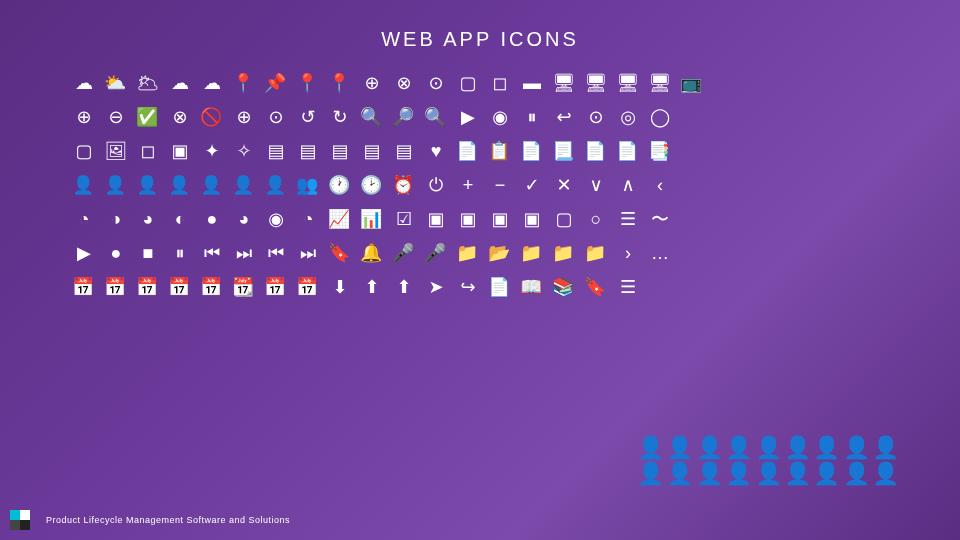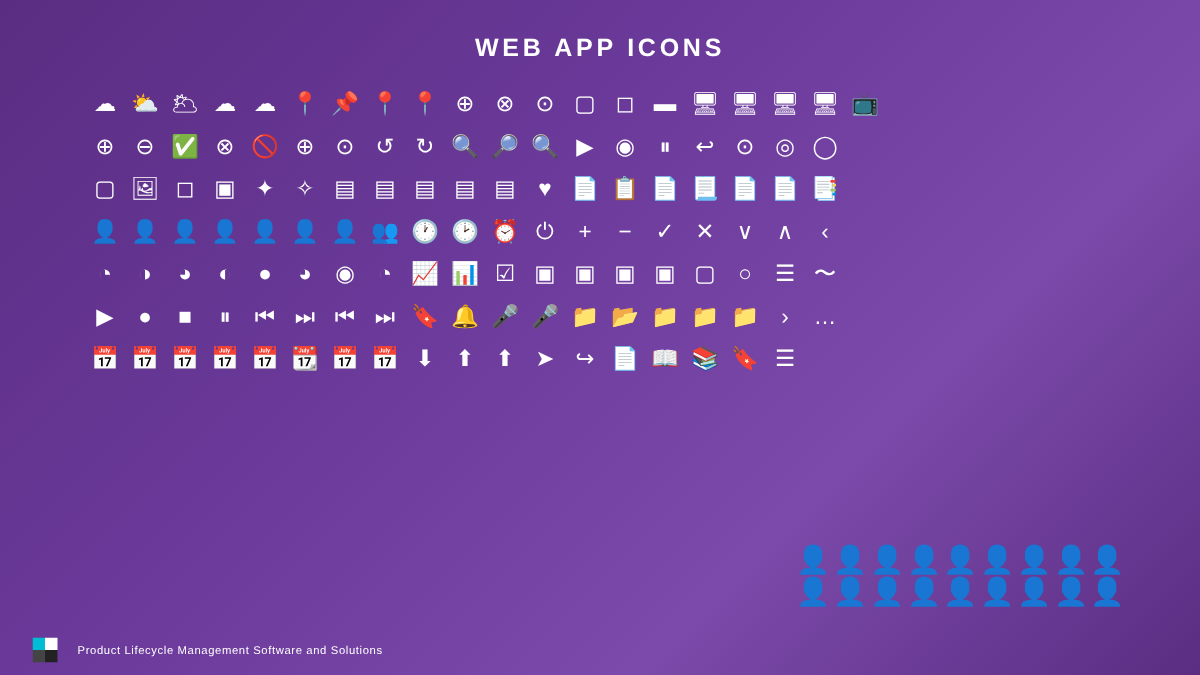--- a/index.html
+++ b/index.html
@@ -8,21 +8,21 @@
       height: 540px;
       background: linear-gradient(135deg, #5a2d82 0%, #6b3a9b 40%, #7b4aaa 70%, #5a2d82 100%);
       font-family: Arial, sans-serif;
       overflow: hidden;
       position: relative;
     }
     .title {
       text-align: center;
       color: white;
       font-size: 20px;
-      font-weight: 700;
+      font-weight: 400;
       letter-spacing: 3px;
       padding-top: 28px;
       padding-bottom: 18px;
     }
     .icons-grid {
       padding: 0 70px;
     }
     .icon-row {
       display: flex;
       align-items: center;
@@ -42,21 +42,20 @@
     }
 
     .footer {
       position: absolute;
       bottom: 10px;
       left: 0;
       display: flex;
       align-items: center;
       gap: 6px;
       padding: 0 10px;
-      margin-left: 16px;
     }
     .footer-logo {
       display: flex;
       align-items: center;
       gap: 2px;
     }
     .footer-text {
       color: white;
       font-size: 9px;
       letter-spacing: 0.5px;

